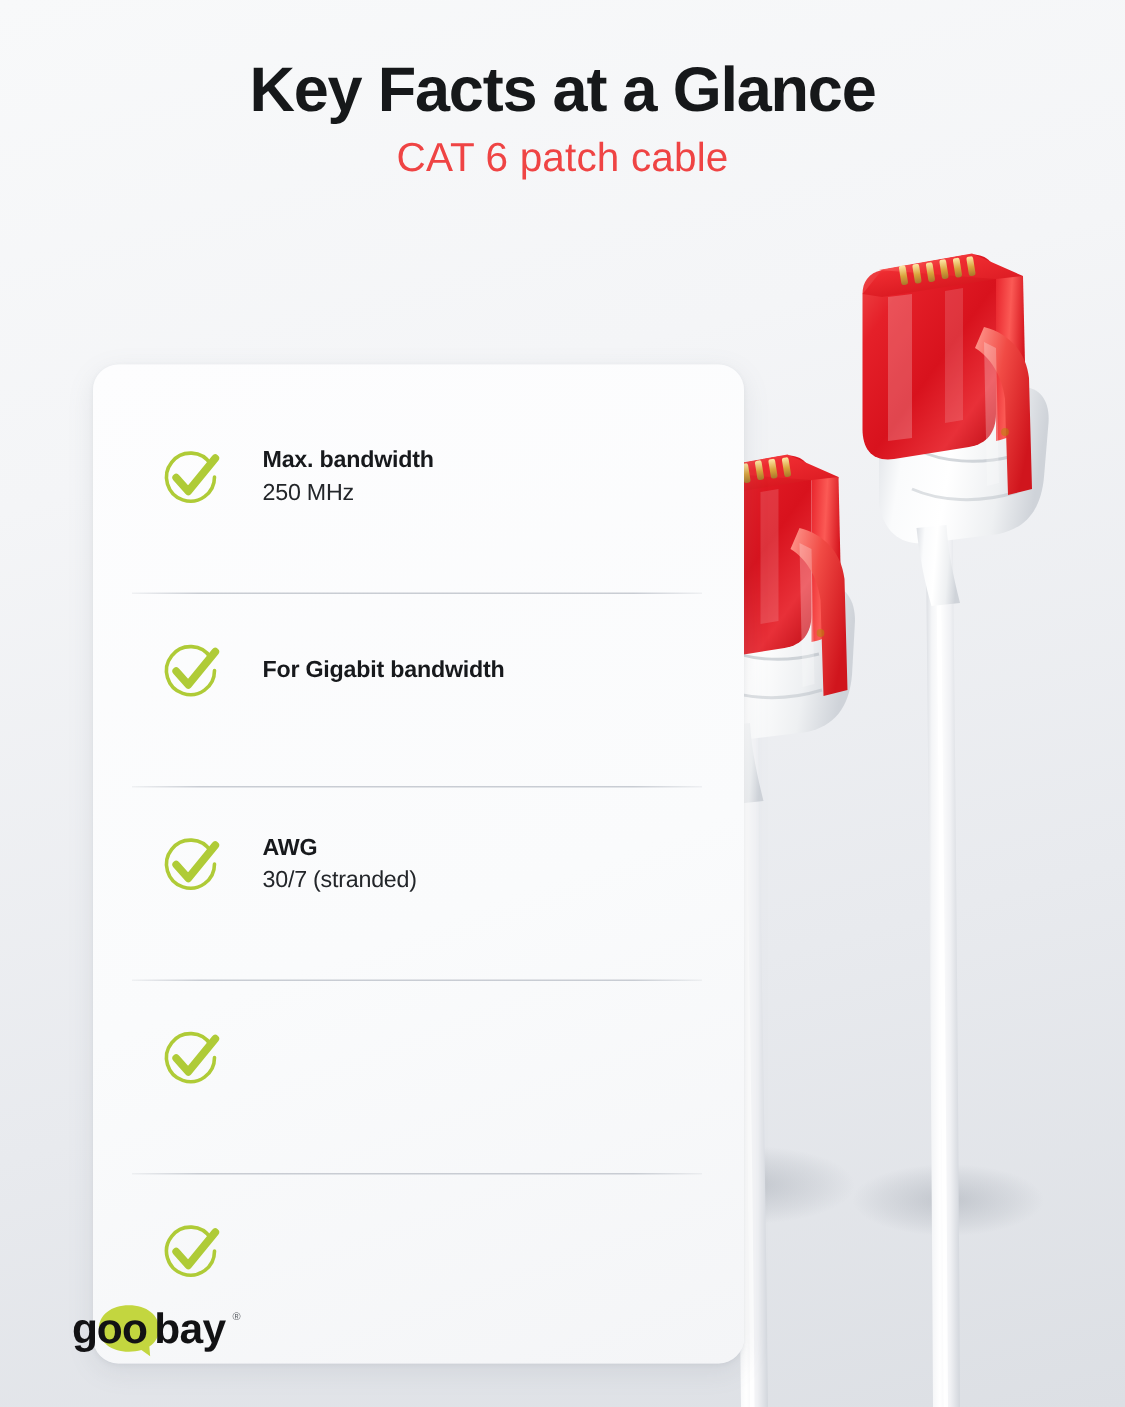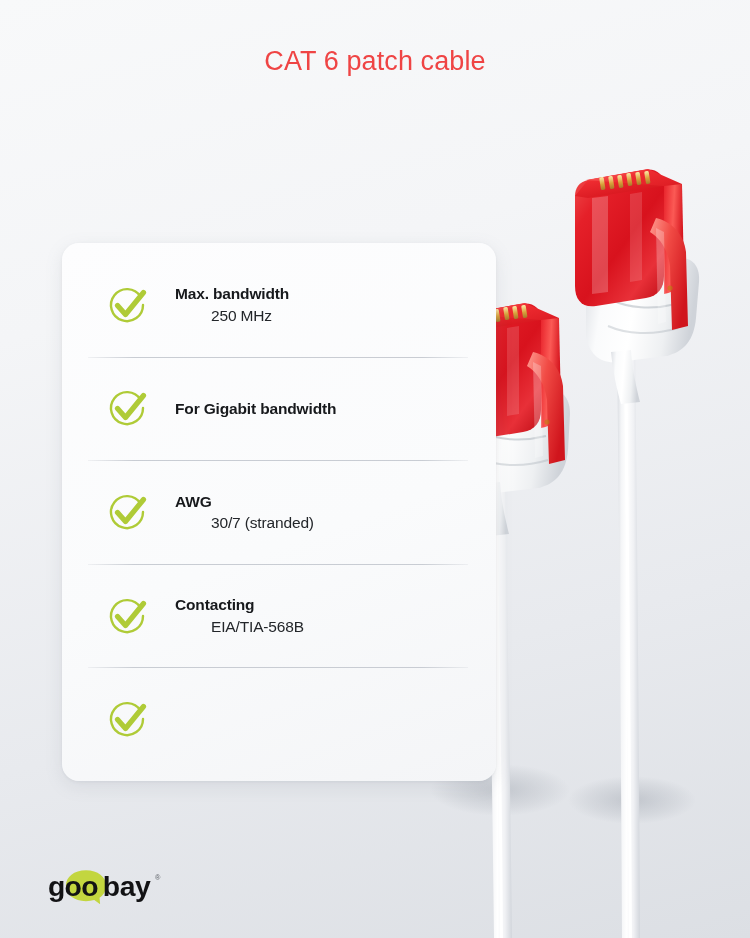--- a/index.html
+++ b/index.html
@@ -49,21 +49,21 @@
     height: 938px;
     pointer-events: none;
   }
 
   
   .card {
     position: absolute;
     left: 62px;
     top: 243px;
     width: 434px;
-    height: 538px;
+    height: 666px;
     background: linear-gradient(160deg, #fdfdfe 0%, #fafbfc 55%, #f4f5f7 100%);
     border-radius: 17px;
     box-shadow: 0 5px 18px rgba(120,128,140,0.14),
                 0 1px 3px rgba(120,128,140,0.10);
     box-sizing: border-box;
     padding: 10px 0 10px 0;
     display: flex;
     flex-direction: column;
     justify-content: space-around;
   }
@@ -102,21 +102,20 @@
     color: #17191c;
     letter-spacing: -0.15px;
     line-height: 1.38;
   }
   .feature-value {
     font-size: 15.5px;
     font-weight: normal;
     color: #23262a;
     letter-spacing: -0.15px;
     line-height: 1.38;
-    margin-left: 36px;
   }
 
   
   .logo {
     position: absolute;
     left: 48px;
     top: 868px;
     height: 40px;
     display: flex;
     align-items: flex-start;
@@ -264,20 +263,21 @@
     <path d="M507 328 L 519 326 L 519 414 L 507 416 Z" fill="rgba(255,255,255,0.14)"></path>
 
     <path d="M527 366 C 537 372, 545 384, 547 400 L 549 464 L 565 460 L 563 386
              C 561 368, 549 356, 533 352 Z" fill="url(#redLatch)"></path>
     <path d="M533 362 L 541 366 L 543 456 L 535 458 Z" fill="rgba(255,255,255,0.25)"></path>
     <circle cx="547" cy="422" r="2.6" fill="#b8860b" opacity="0.55"></circle>
   </g>
 </svg>
 
 <div class="header">
+  <h1 class="title">Key Facts at a Glance</h1>
   <p class="subtitle">CAT 6 patch cable</p>
 </div>
 
 <div class="card">
 
   <div class="feature">
     <svg class="check-wrap" viewBox="0 0 44 44">
       <path d="M35.5 13.5 A16 16 0 1 0 38 22" fill="none" stroke="#AFCB37" stroke-width="2.4" stroke-linecap="round"></path>
       <path d="M12.5 22.5 L20.5 31.5 L38.5 9.5" fill="none" stroke="#AFCB37" stroke-width="5.2" stroke-linecap="round" stroke-linejoin="round"></path>
     </svg>
@@ -306,24 +306,20 @@
       <span class="feature-label">AWG</span>
       <span class="feature-value">30/7 (stranded)</span>
     </div>
   </div>
 
   <div class="feature">
     <svg class="check-wrap" viewBox="0 0 44 44">
       <path d="M35.5 13.5 A16 16 0 1 0 38 22" fill="none" stroke="#AFCB37" stroke-width="2.4" stroke-linecap="round"></path>
       <path d="M12.5 22.5 L20.5 31.5 L38.5 9.5" fill="none" stroke="#AFCB37" stroke-width="5.2" stroke-linecap="round" stroke-linejoin="round"></path>
     </svg>
-    <div class="feature-text">
-      <span class="feature-label">Contacting</span>
-      <span class="feature-value">EIA/TIA-568B</span>
-    </div>
   </div>
 
   <div class="feature">
     <svg class="check-wrap" viewBox="0 0 44 44">
       <path d="M35.5 13.5 A16 16 0 1 0 38 22" fill="none" stroke="#AFCB37" stroke-width="2.4" stroke-linecap="round"></path>
       <path d="M12.5 22.5 L20.5 31.5 L38.5 9.5" fill="none" stroke="#AFCB37" stroke-width="5.2" stroke-linecap="round" stroke-linejoin="round"></path>
     </svg>
   </div>
 
 </div>

